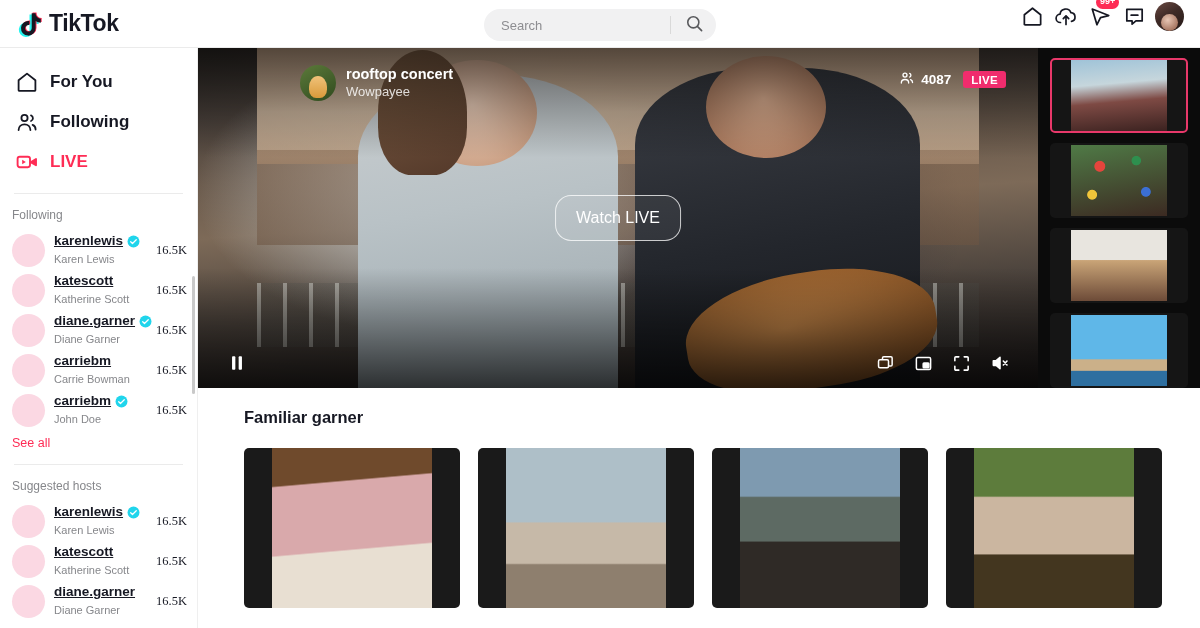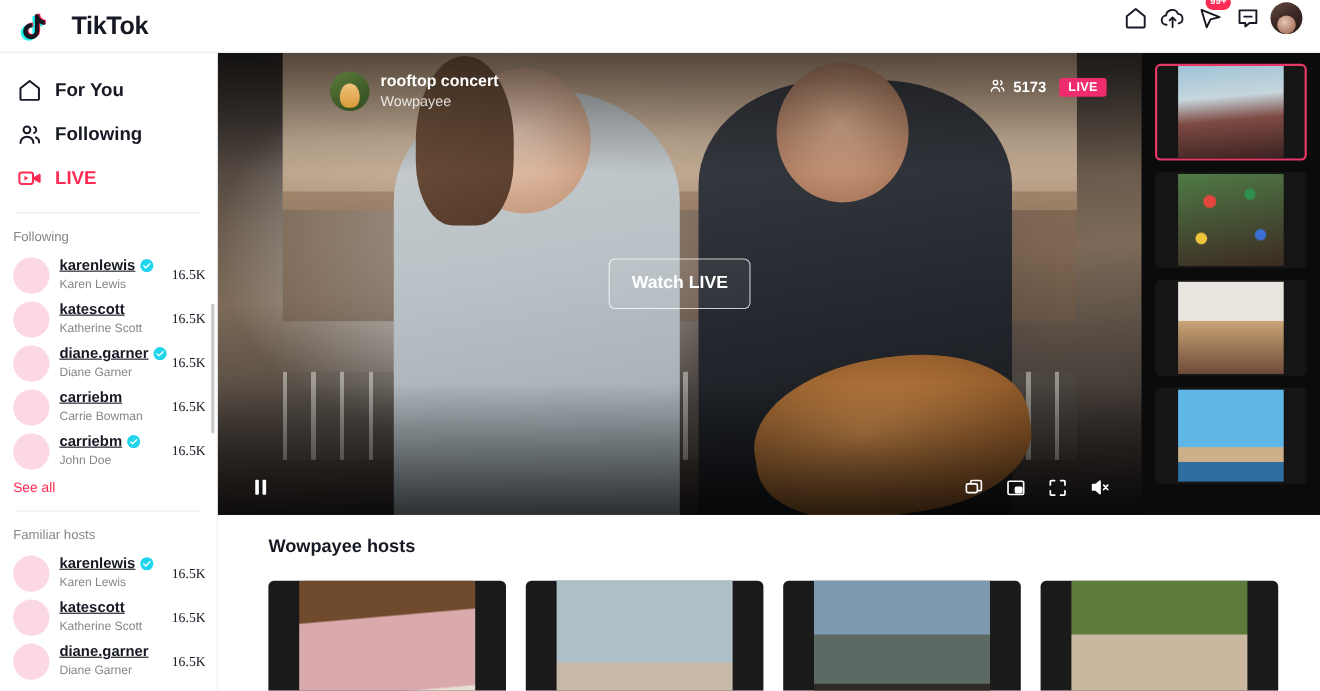--- a/index.html
+++ b/index.html
@@ -10,21 +10,21 @@
     overflow: hidden;
   }
   .app { width: 1200px; height: 628px; position: relative; display: flex; flex-direction: column; }
 
   
   .header {
     height: 48px; min-height: 48px; width: 100%;
     background: #fff; border-bottom: 1px solid #ebebeb;
     display: flex; align-items: center; position: relative; z-index: 20;
   }
-  .logo { display: flex; align-items: center; gap: 21px; margin-left: 18px; }
+  .logo { display: flex; align-items: center; gap: 5px; margin-left: 18px; }
   .logo-note { position: relative; width: 26px; height: 28px; }
   .logo-text { font-size: 23px; font-weight: 700; letter-spacing: -0.4px; color: #161823; }
 
   .search-wrap { position: absolute; left: 484px; top: 9px; width: 232px; height: 32px; }
   .search-box {
     width: 100%; height: 100%; background: #f1f1f2; border-radius: 92px;
     display: flex; align-items: center; padding-left: 17px; position: relative;
   }
   .search-input {
     border: none; outline: none; background: transparent;
@@ -92,21 +92,21 @@
   .see-all { font-size: 12.5px; color: #fe2c55; padding: 6px 0 0 12px; cursor: pointer; }
   .sb-scroll {
     position: absolute; right: 2px; top: 228px; width: 3px; height: 118px;
     background: #c9c9c9; border-radius: 3px;
   }
   .sb-track { position: absolute; right: 0; top: 0; width: 5px; height: 100%; }
 
   
   .main { flex: 1; height: 100%; overflow: hidden; background: #fff; position: relative; }
 
-  .player-area { height: 420px; display: flex; background: #000; position: relative; }
+  .player-area { height: 340px; display: flex; background: #000; position: relative; }
 
   .player { flex: 1; position: relative; overflow: hidden; background: #0a0a0a; }
   .player-bg {
     position: absolute; inset: 0;
     background:
       radial-gradient(ellipse 42% 60% at 30% 42%, rgba(214,222,226,.95), rgba(150,162,168,0) 72%),
       radial-gradient(ellipse 34% 64% at 66% 50%, rgba(58,52,56,.96), rgba(40,36,38,0) 74%),
       linear-gradient(176deg,#2b2724 0%,#4b423c 18%,#6a5a4c 34%,#7d6a58 48%,#4e453e 70%,#211d1d 100%);
   }
   .pb-sky { position: absolute; left: 7%; top: 0; right: 7%; height: 34%;
@@ -161,22 +161,22 @@
 
   .p-stats { position: absolute; right: 32px; top: 22px; display: flex; align-items: center; gap: 12px; z-index: 5; }
   .p-views { display: flex; align-items: center; gap: 6px; color: #fff; font-size: 13.5px; font-weight: 700; }
   .live-badge {
     background: #f02c6d; color: #fff; font-size: 11.5px; font-weight: 700;
     padding: 2.5px 8px; border-radius: 3px; letter-spacing: .3px;
   }
 
   .watch-btn {
     position: absolute; left: 50%; top: 50%; transform: translate(-50%,-50%);
-    border: 1.5px solid rgba(255,255,255,.75); border-radius: 6px;
-    padding: 13px 20px; color: #fff; font-size: 16px; font-weight: 700;
+    border: 1.5px solid rgba(255,255,255,.75); border-radius: 16px;
+    padding: 13px 20px; color: #fff; font-size: 16px; font-weight: 400;
     background: rgba(255,255,255,.06); cursor: pointer; z-index: 6; white-space: nowrap;
   }
 
   .p-controls { position: absolute; left: 0; right: 0; bottom: 10px; height: 30px; z-index: 6;
     display: flex; align-items: center; padding: 0 28px; }
   .ctl { cursor: pointer; display: flex; align-items: center; justify-content: center; }
   .ctl-right { margin-left: auto; display: flex; align-items: center; gap: 19px; }
 
   
   .thumbs { width: 162px; min-width: 162px; background: #0b0b0b; padding: 10px 0 0 0;
@@ -206,20 +206,34 @@
       <span class="logo-note">
         <svg width="26" height="28" viewBox="0 0 26 28">
           <path d="M17.6 3.2h-3.9v15.1a3.3 3.3 0 1 1-2.4-3.2v-4a7.3 7.3 0 1 0 6.3 7.2V11a8.9 8.9 0 0 0 5.2 1.7v-4A5.2 5.2 0 0 1 17.6 3.2z" fill="#25F4EE" transform="translate(-2.2,1.4)"></path>
           <path d="M17.6 3.2h-3.9v15.1a3.3 3.3 0 1 1-2.4-3.2v-4a7.3 7.3 0 1 0 6.3 7.2V11a8.9 8.9 0 0 0 5.2 1.7v-4A5.2 5.2 0 0 1 17.6 3.2z" fill="#FE2C55" transform="translate(0.9,-0.6)"></path>
           <path d="M17.6 3.2h-3.9v15.1a3.3 3.3 0 1 1-2.4-3.2v-4a7.3 7.3 0 1 0 6.3 7.2V11a8.9 8.9 0 0 0 5.2 1.7v-4A5.2 5.2 0 0 1 17.6 3.2z" fill="#161823"></path>
         </svg>
       </span>
       <span class="logo-text">TikTok</span>
     </div>
 
+    <div class="search-wrap">
+      <div class="search-box">
+        <input class="search-input" type="text" placeholder="Search" style="">
+        <span class="search-divider"></span>
+        <button class="search-btn">
+          <span>
+            <svg width="19" height="19" viewBox="0 0 24 24" fill="none" stroke="#58595c" stroke-width="2">
+              <circle cx="10.5" cy="10.5" r="7"></circle>
+                <line x1="15.6" y1="15.6" x2="21" y2="21" stroke-linecap="round"></line>
+            </svg>
+          </span>
+        </button>
+      </div>
+    </div>
 
     <div class="head-icons">
       <span class="hicon">
         <svg width="23" height="23" viewBox="0 0 24 24" fill="none" stroke="#161823" stroke-width="1.8" stroke-linejoin="round">
           <path d="M3.5 10.2 12 3.4l8.5 6.8V20a.8.8 0 0 1-.8.8H4.3a.8.8 0 0 1-.8-.8z"></path>
         </svg>
       </span>
       <span class="hicon">
         <svg width="24" height="24" viewBox="0 0 24 24" fill="none" stroke="#161823" stroke-width="1.7" stroke-linecap="round" stroke-linejoin="round">
           <path d="M6.5 18.5a4.2 4.2 0 0 1-.4-8.4 5.6 5.6 0 0 1 10.8-1.5 4.4 4.4 0 0 1 .6 8.7"></path>
@@ -349,21 +363,21 @@
             <span class="u-real">John Doe</span>
           </span>
           <span class="u-count">16.5K</span>
         </div>
       </div>
 
       <div class="see-all">See all</div>
 
       <div class="divider" style="margin-top:14px"></div>
 
-      <div class="sec-title">Familiar hosts</div>
+      <div class="sec-title">Suggested hosts</div>
 
       <div>
         <div class="user-row">
           <span class="ava-ring"><span class="ava" style="background:radial-gradient(circle at 50% 38%,#f0cdb6 26%,#8a4f3c 27%,#5d3227 70%)"></span></span>
           <span class="u-meta">
             <span class="u-name">
                 <span>karenlewis</span>
               <svg class="verified" viewBox="0 0 24 24">
                   <circle cx="12" cy="12" r="11" fill="#20d5ec"></circle>
                   <path d="M6.8 12.4l3.3 3.3 7-7" fill="none" stroke="#fff" stroke-width="2.3" stroke-linecap="round" stroke-linejoin="round"></path>
@@ -429,21 +443,21 @@
           <div class="p-stats">
             <span class="p-views">
               <span>
                 <svg width="16" height="16" viewBox="0 0 24 24" fill="none" stroke="#fff" stroke-width="2" stroke-linecap="round" stroke-linejoin="round">
                   <circle cx="9" cy="7.6" r="3"></circle>
                     <path d="M3.5 19.5c0-3 2.5-5.2 5.5-5.2s5.5 2.2 5.5 5.2"></path>
                   <path d="M16 5.2a2.9 2.9 0 0 1 0 5.4"></path>
                     <path d="M17.4 14.4c1.7.7 2.9 2.3 2.9 4.4"></path>
                 </svg>
               </span>
-              <span>5173</span>
+              <span>4087</span>
             </span>
             <span class="live-badge">LIVE</span>
           </div>
 
           <button class="watch-btn">Watch LIVE</button>
 
           <div class="p-controls">
             <span class="ctl">
               <svg width="22" height="22" viewBox="0 0 24 24" fill="#fff">
                   <rect x="6.6" y="4.6" width="3.6" height="14.8" rx="1"></rect>
@@ -496,21 +510,21 @@
           <div class="thumb">
             <div class="thumb-inner" style="background:linear-gradient(180deg,#e8e5df 0 42%,#c9a477 43%,#6d4b38 100%)"></div>
           </div>
           <div class="thumb">
             <div class="thumb-inner" style="background:linear-gradient(180deg,#5fb7e8 0 62%,#cbb089 63% 78%,#2e6fa0 79%)"></div>
           </div>
         </div>
       </div>
 
       <div class="fh-wrap">
-        <div class="fh-title">Wowpayee hosts</div>
+        <div class="fh-title">Familiar garner</div>
         <div class="fh-grid">
 
           <div class="fh-card">
             <div class="fh-img" style="background:linear-gradient(175deg,#6f4a2c 0 22%,#d9a9ab 23% 62%,#e8dfd2 63%)"></div>
 
           </div>
 
           <div class="fh-card">
             <div class="fh-img" style="background:linear-gradient(180deg,#aebfc8 0 46%,#c6b9a8 47% 72%,#8e7f6e 73%)"></div>
 

